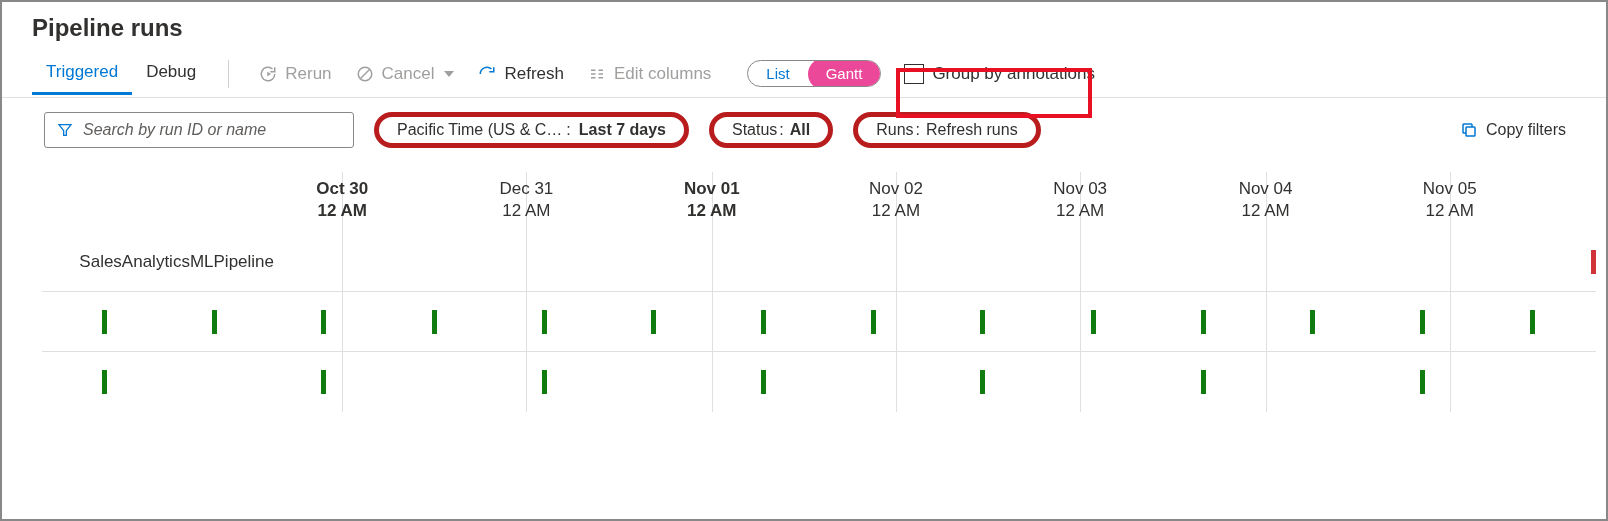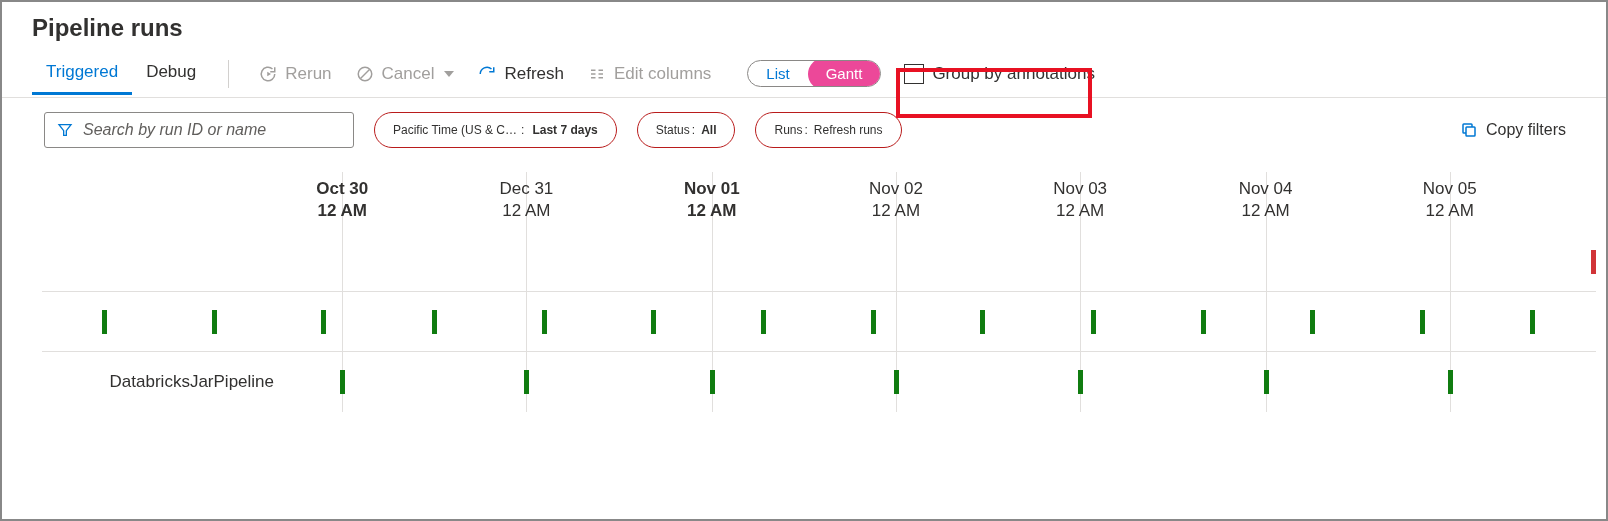--- a/index.html
+++ b/index.html
@@ -122,25 +122,25 @@
     height: 36px;
     padding: 4px 12px;
     width: 310px;
     color: #605e5c;
     font-style: italic;
     font-size: 16px;
   }
   .pill {
     display: inline-flex;
     align-items: center;
-    border: 1px solid #b91c1c;
+    border: 5px solid #b91c1c;
     border-radius: 20px;
     height: 36px;
     padding: 0 18px;
-    font-size: 12px;
+    font-size: 16px;
     cursor: pointer;
     white-space: nowrap;
   }
   .pill .lab { color: #323130; }
   .pill .val { font-weight: 700; margin-left: 4px; }
   .pill .valn { margin-left: 4px; }
   .add-filter-pill svg { width:16px; height:16px; margin-right:8px; color:#0078d4; }
   .copy-filters {
     display: inline-flex;
     align-items: center;
@@ -352,20 +352,21 @@
           </div>
           <div class="tick" style="left: 88.8%; height: 240px;"></div>
           <div class="tick-label" style="left: 88.8%;">
             <span class="d">Nov 05</span>
             <span class="d">12 AM</span>
           </div>
         </div>
     </div>
     <div class="gantt-rows" id="rows">
         <div class="gantt-row">
+          <div class="row-label">SalesAnalyticsMLPipeline</div>
           <div class="row-track">
             <div class="bar red" style="left: calc(99.8% - 2px);"></div>
           </div>
         </div>
         <div class="gantt-row">
           <div class="row-track">
             <div class="bar" style="left: calc(4% - 2px);"></div>
             <div class="bar" style="left: calc(11.1% - 2px);"></div>
             <div class="bar" style="left: calc(18.1% - 2px);"></div>
             <div class="bar" style="left: calc(25.2% - 2px);"></div>
@@ -375,21 +376,20 @@
             <div class="bar" style="left: calc(53.5% - 2px);"></div>
             <div class="bar" style="left: calc(60.5% - 2px);"></div>
             <div class="bar" style="left: calc(67.6% - 2px);"></div>
             <div class="bar" style="left: calc(74.7% - 2px);"></div>
             <div class="bar" style="left: calc(81.7% - 2px);"></div>
             <div class="bar" style="left: calc(88.8% - 2px);"></div>
             <div class="bar" style="left: calc(95.9% - 2px);"></div>
           </div>
         </div>
         <div class="gantt-row">
-          <div class="row-label">DatabricksJarPipeline</div>
           <div class="row-track">
             <div class="bar" style="left: calc(4% - 2px);"></div>
             <div class="bar" style="left: calc(18.1% - 2px);"></div>
             <div class="bar" style="left: calc(32.3% - 2px);"></div>
             <div class="bar" style="left: calc(46.4% - 2px);"></div>
             <div class="bar" style="left: calc(60.5% - 2px);"></div>
             <div class="bar" style="left: calc(74.7% - 2px);"></div>
             <div class="bar" style="left: calc(88.8% - 2px);"></div>
           </div>
         </div>

